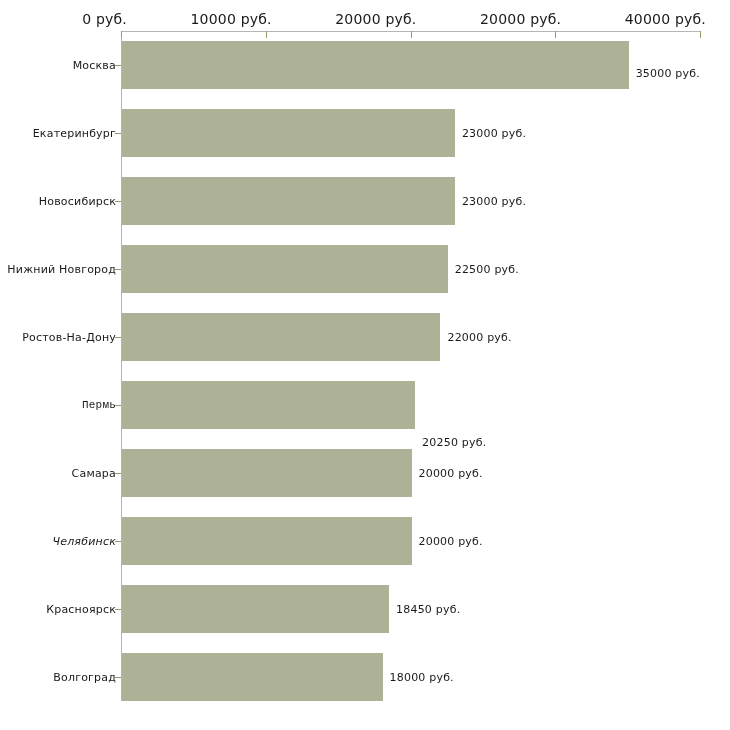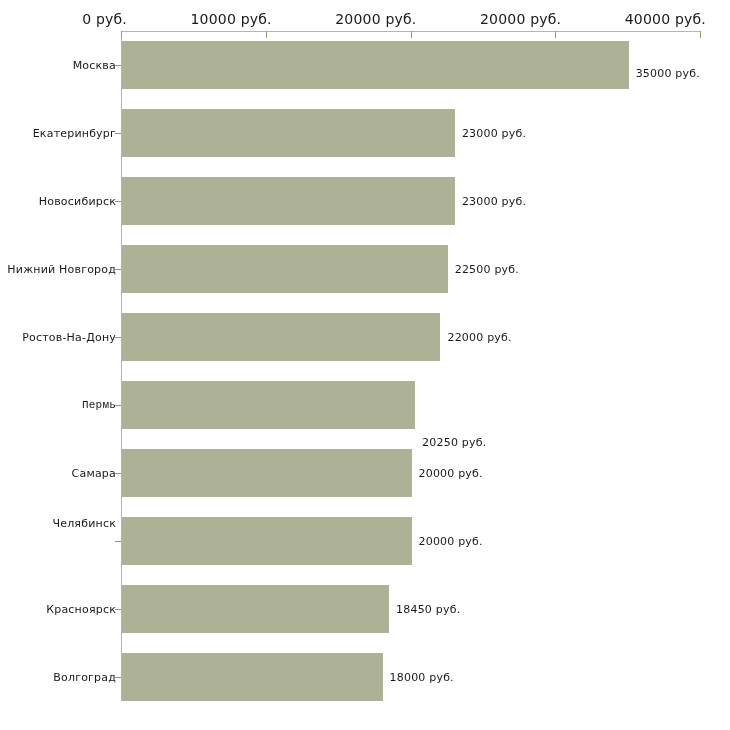--- a/index.html
+++ b/index.html
@@ -114,21 +114,21 @@
       <div class="cat-label" style="top: 201px;">Новосибирск</div>
       <div class="y-tick" style="top: 269px;"></div>
       <div class="cat-label" style="top: 269px;">Нижний Новгород</div>
       <div class="y-tick" style="top: 337px;"></div>
       <div class="cat-label" style="top: 337px;">Ростов-На-Дону</div>
       <div class="y-tick" style="top: 405px;"></div>
       <div class="cat-label" style="top: 405px; font-family: Liberation Mono, monospace;">Пермь</div>
       <div class="y-tick" style="top: 473px;"></div>
       <div class="cat-label" style="top: 473px;">Самара</div>
       <div class="y-tick" style="top: 541px;"></div>
-      <div class="cat-label" style="top: 523px;">Челябинск</div>
+      <div class="cat-label" style="top: 541px; font-style: italic;">Челябинск</div>
       <div class="y-tick" style="top: 609px;"></div>
       <div class="cat-label" style="top: 609px;">Красноярск</div>
       <div class="y-tick" style="top: 677px;"></div>
       <div class="cat-label" style="top: 677px;">Волгоград</div>
     </div>
 
   <div id="bars-layer">
       <div class="bar" title="Москва — 35000 руб." style="top: 41px; height: 48px; width: 506.625px; background: rgb(173, 177, 149);"></div>
       <div class="bar-value" style="left: 635.625px; top: 65px; margin-top: 8px;">35000 руб.</div>
       <div class="bar" title="Екатеринбург — 23000 руб." style="top: 109px; height: 48px; width: 332.925px; background: rgb(173, 177, 149);"></div>

